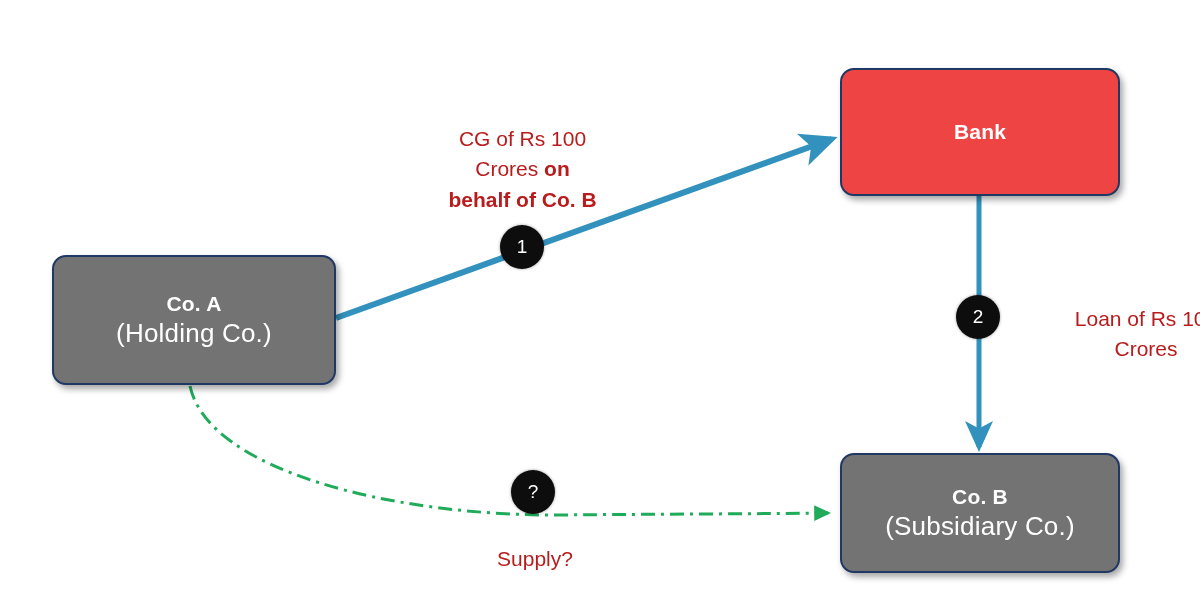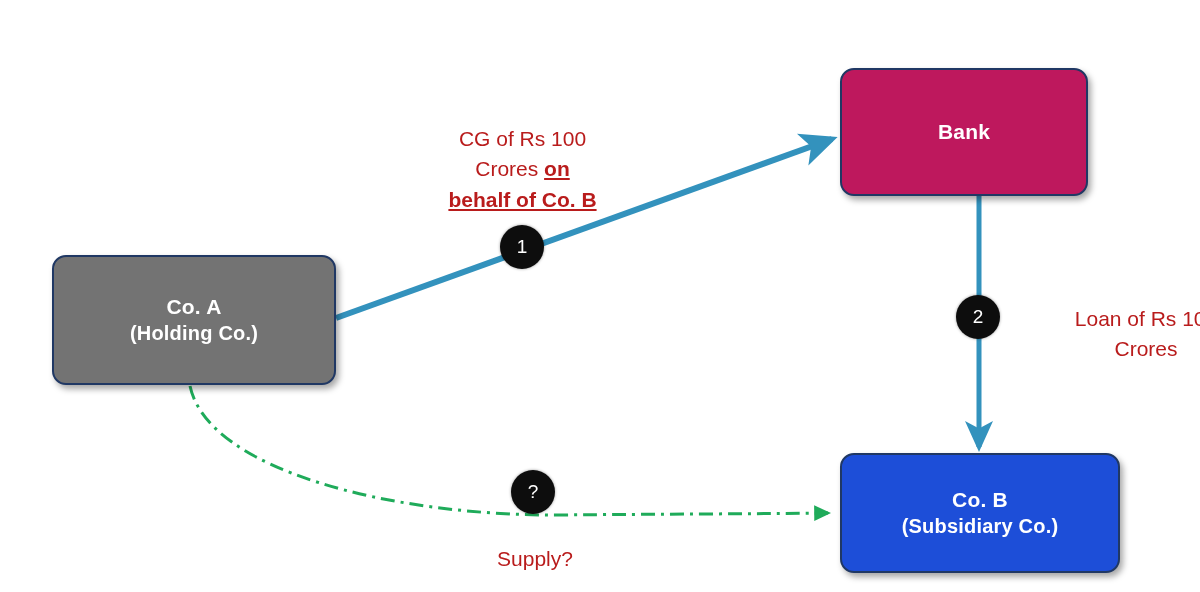--- a/index.html
+++ b/index.html
@@ -37,57 +37,56 @@
     text-align: center;
     color: #ffffff;
     line-height: 1.25;
   }
   .node-title {
     font-weight: bold;
     font-size: 21px;
     letter-spacing: 0.2px;
   }
   .node-sub {
-    font-weight: bold;
-    font-size: 20px;
+    font-weight: normal;
+    font-size: 26px;
     letter-spacing: 0.2px;
   }
   #node-co-a {
     left: 52px;
     top: 255px;
     width: 284px;
     height: 130px;
     background: #737373;
   }
   #node-bank {
     left: 840px;
     top: 68px;
-    width: 248px;
+    width: 280px;
     height: 128px;
-    background: #be185d;
+    background: #ef4444;
   }
   #node-co-b {
     left: 840px;
     top: 453px;
     width: 280px;
     height: 120px;
-    background: #1d4ed8;
+    background: #737373;
   }
   .edge-label {
     position: absolute;
     font-size: 21px;
     color: #b91c1c;
     text-align: center;
     line-height: 1.45;
     white-space: pre-line;
     margin-top: 16px;
   }
   .edge-label b {
     font-weight: bold;
-    text-decoration: underline;
   }
   #label-guarantee {
     left: 405px;
     top: 108px;
     width: 235px;
   }
   #label-loan {
     left: 1051px;
     top: 288px;
     width: 190px;

